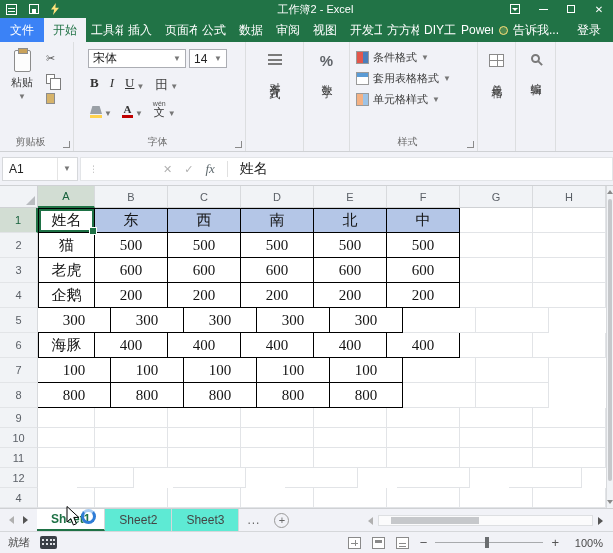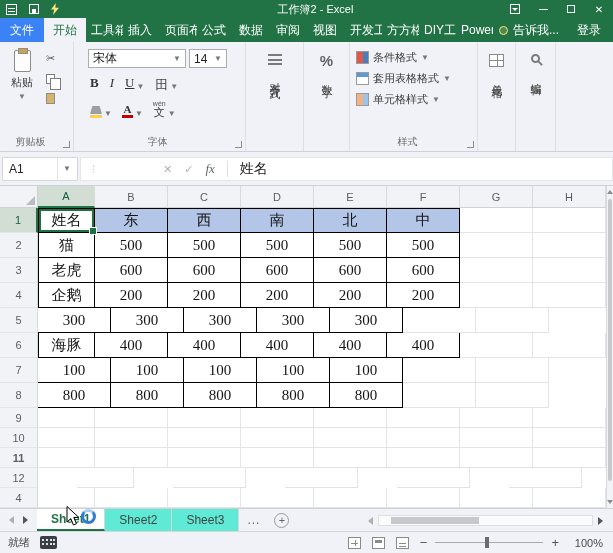--- a/index.html
+++ b/index.html
@@ -472,21 +472,21 @@
           <div class="rowhdr">10</div>
           <div class="cell" style="width: 57px;"></div>
           <div class="cell" style="width: 73px;"></div>
           <div class="cell" style="width: 73px;"></div>
           <div class="cell" style="width: 73px;"></div>
           <div class="cell" style="width: 73px;"></div>
           <div class="cell" style="width: 73px;"></div>
           <div class="cell" style="width: 73px;"></div>
           <div class="cell" style="width: 73px;"></div>
         </div>
-        <div class="grow" style="height: 20px; font-weight: bold;">
+        <div class="grow" style="height: 20px;">
           <div class="rowhdr">11</div>
           <div class="cell" style="width: 57px;"></div>
           <div class="cell" style="width: 73px;"></div>
           <div class="cell" style="width: 73px;"></div>
           <div class="cell" style="width: 73px;"></div>
           <div class="cell" style="width: 73px;"></div>
           <div class="cell" style="width: 73px;"></div>
           <div class="cell" style="width: 73px;"></div>
           <div class="cell" style="width: 73px;"></div>
         </div>

